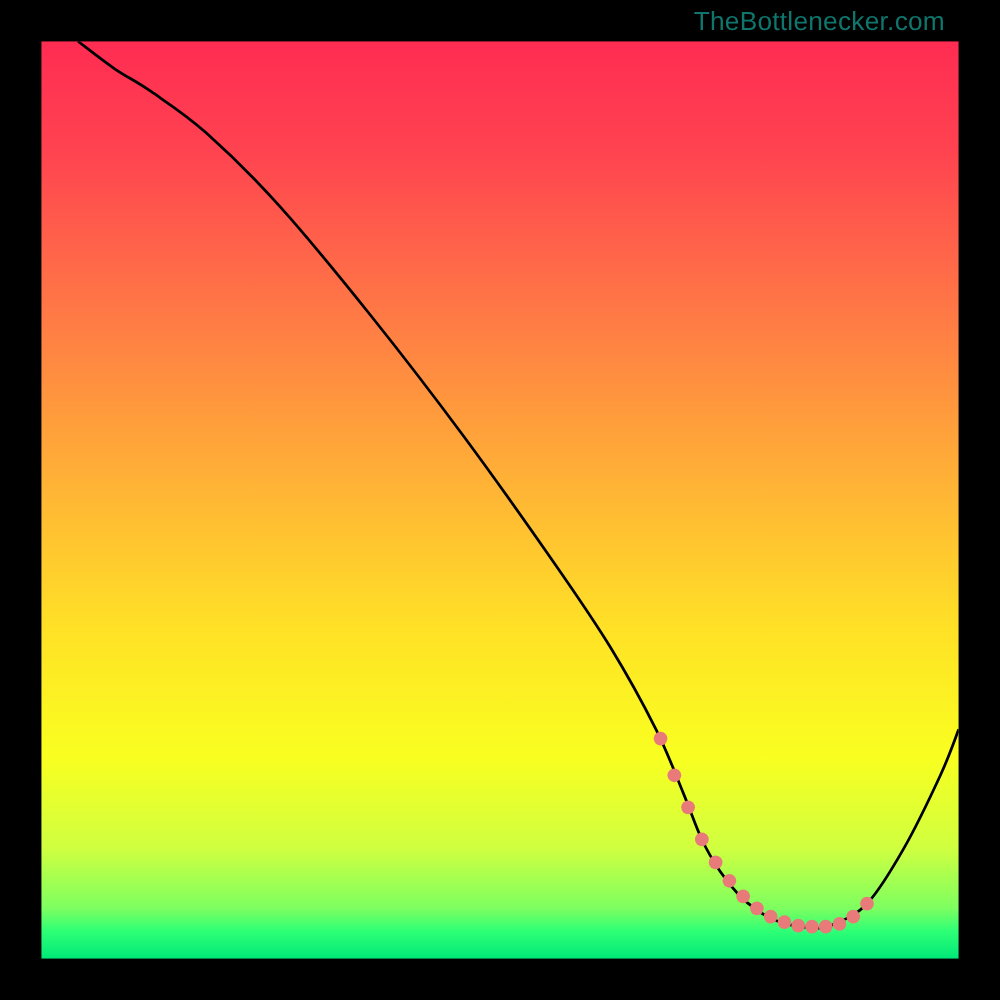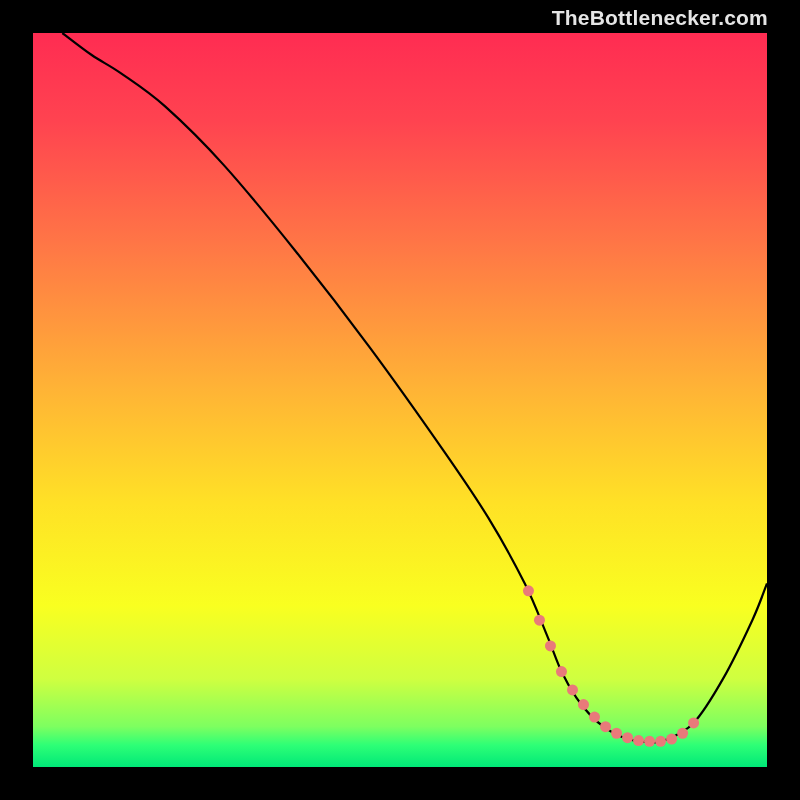--- a/index.html
+++ b/index.html
@@ -22,24 +22,24 @@
   .plot-area {
     position: absolute;
     left: 0;
     top: 0;
     width: 734px;
     height: 734px;
   }
   .watermark {
     position: absolute;
     top: 6px;
-    right: 32px;
-    color: #e5e5e5;
+    right: 44px;
+    color: #0f766e;
     font-size: 21px;
-    font-weight: 700;
+    font-weight: 400;
     letter-spacing: 0.2px;
   }
   svg { display: block; }
 </style>
 </head>
 <body>
 
 <div class="frame">
   <svg class="plot-area" viewBox="0 0 734 734" preserveAspectRatio="none">
     <defs>

